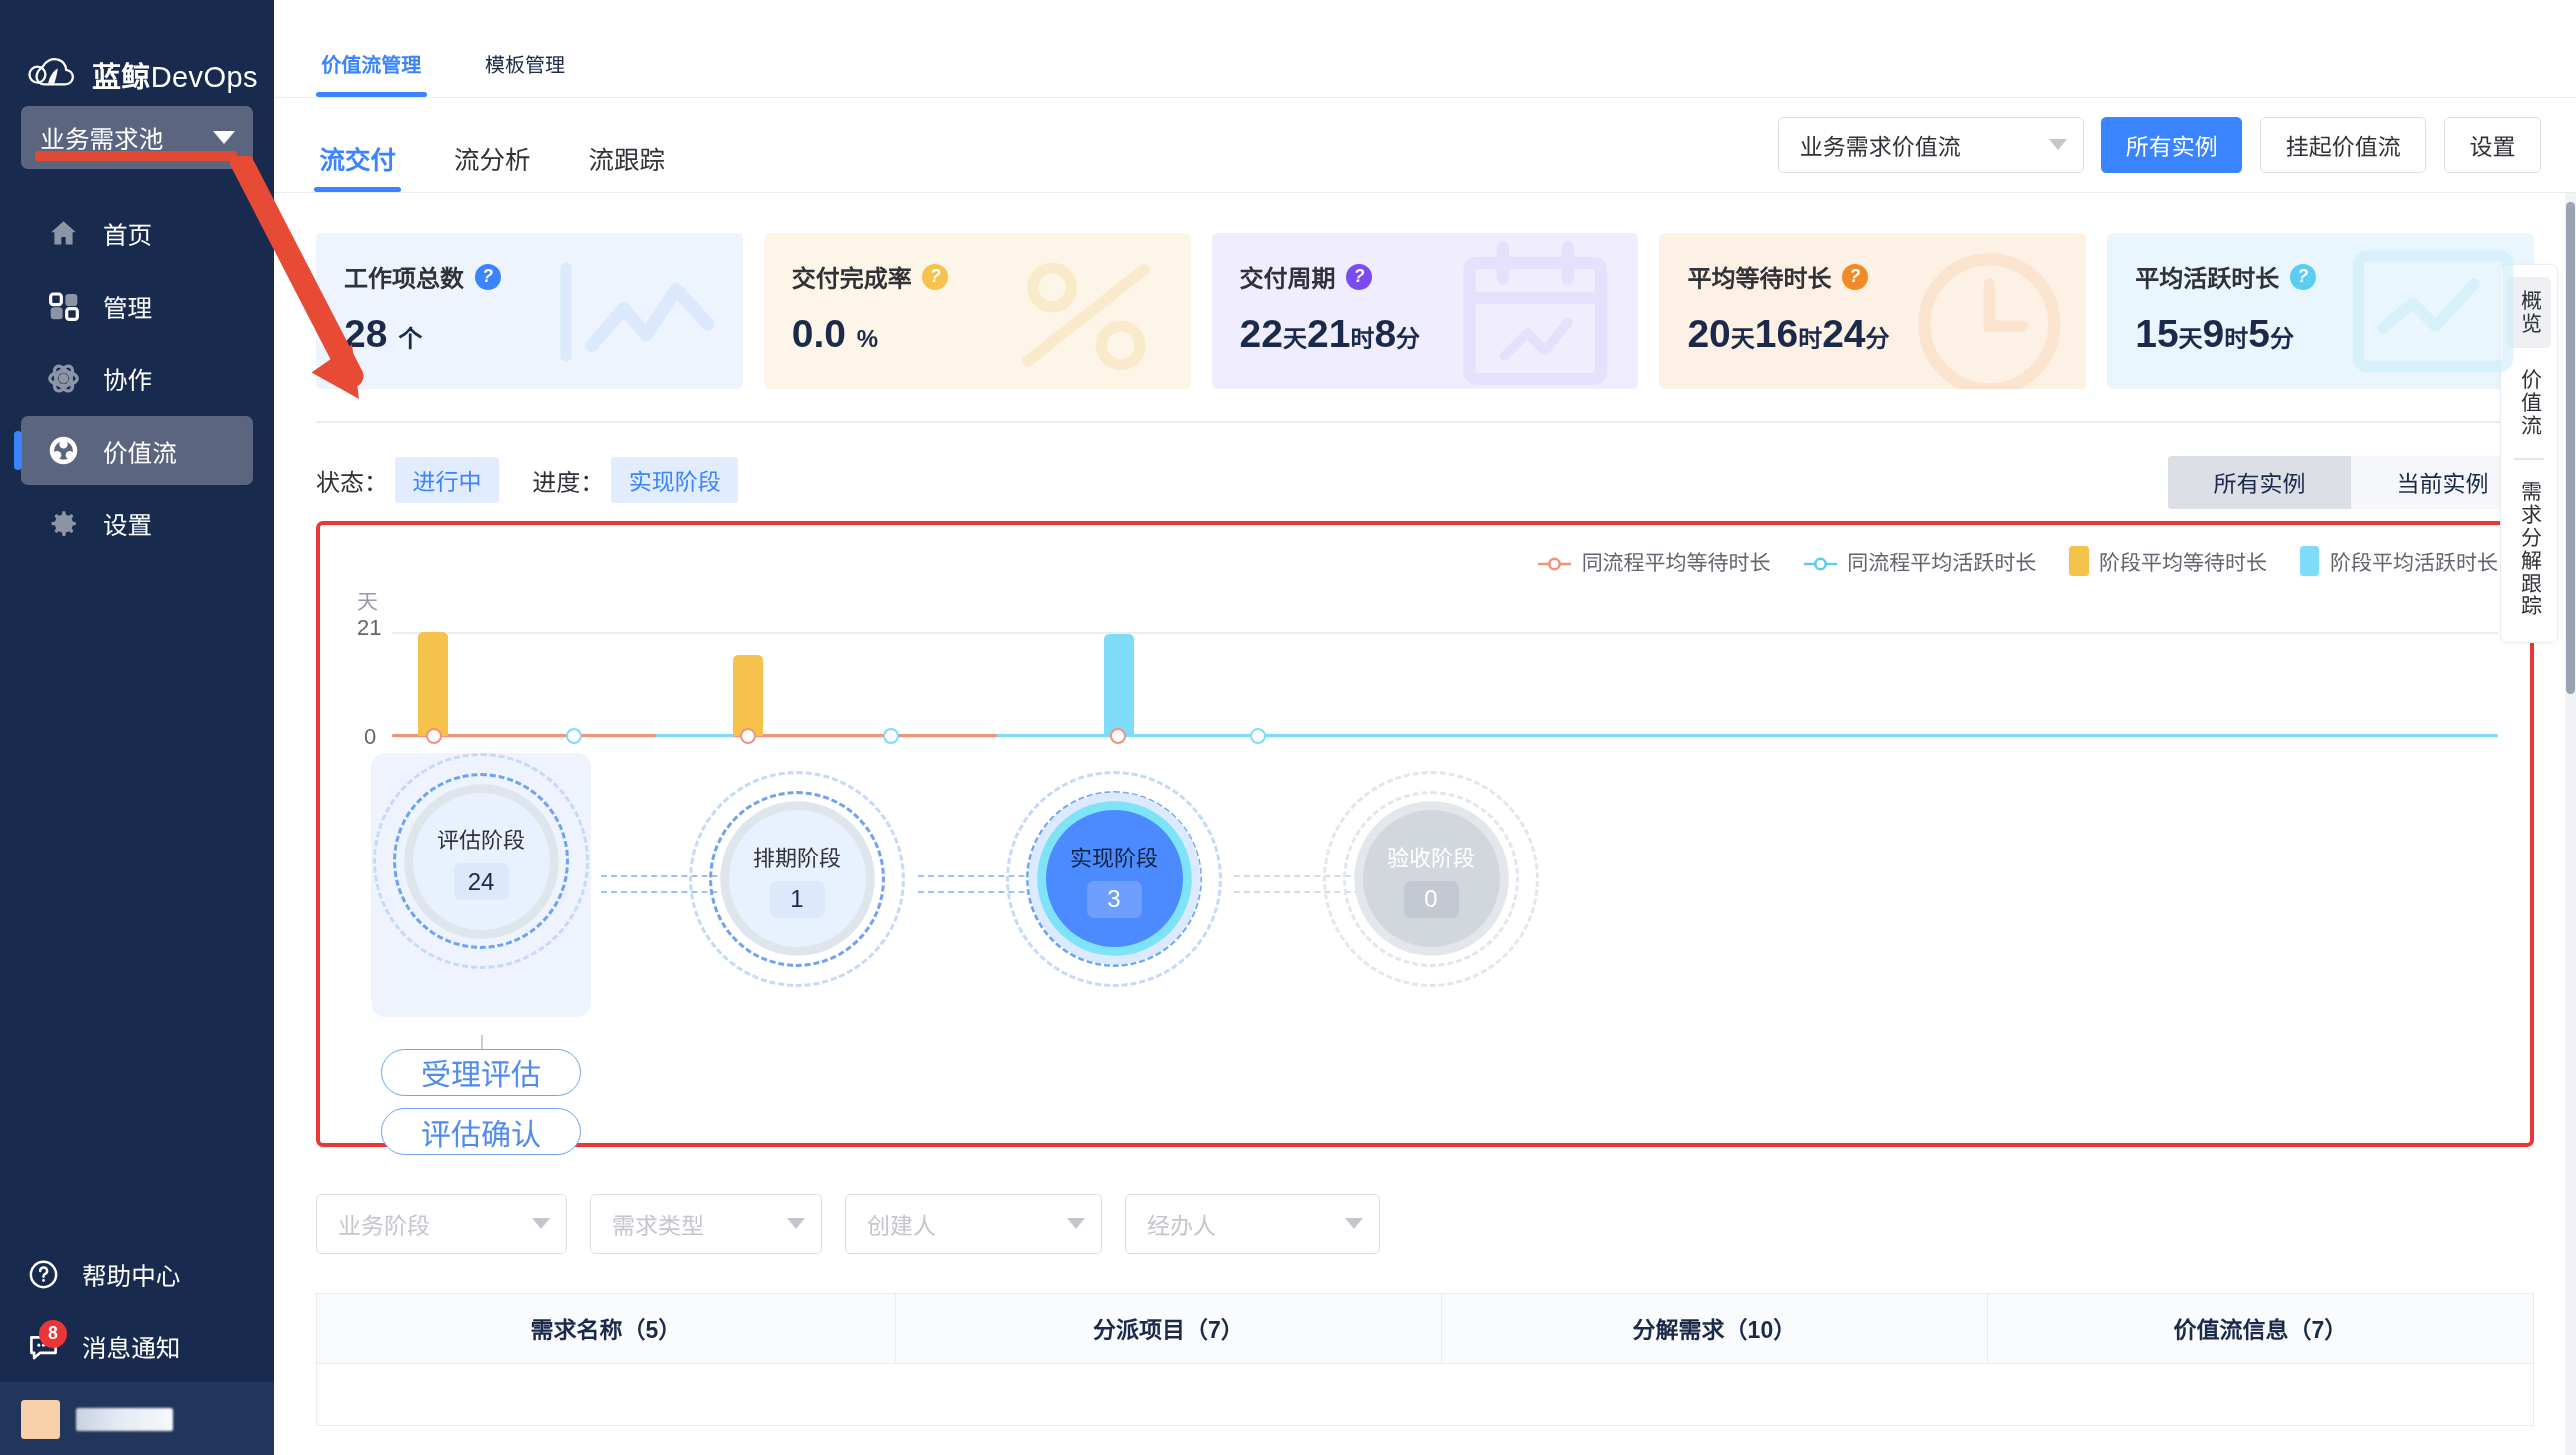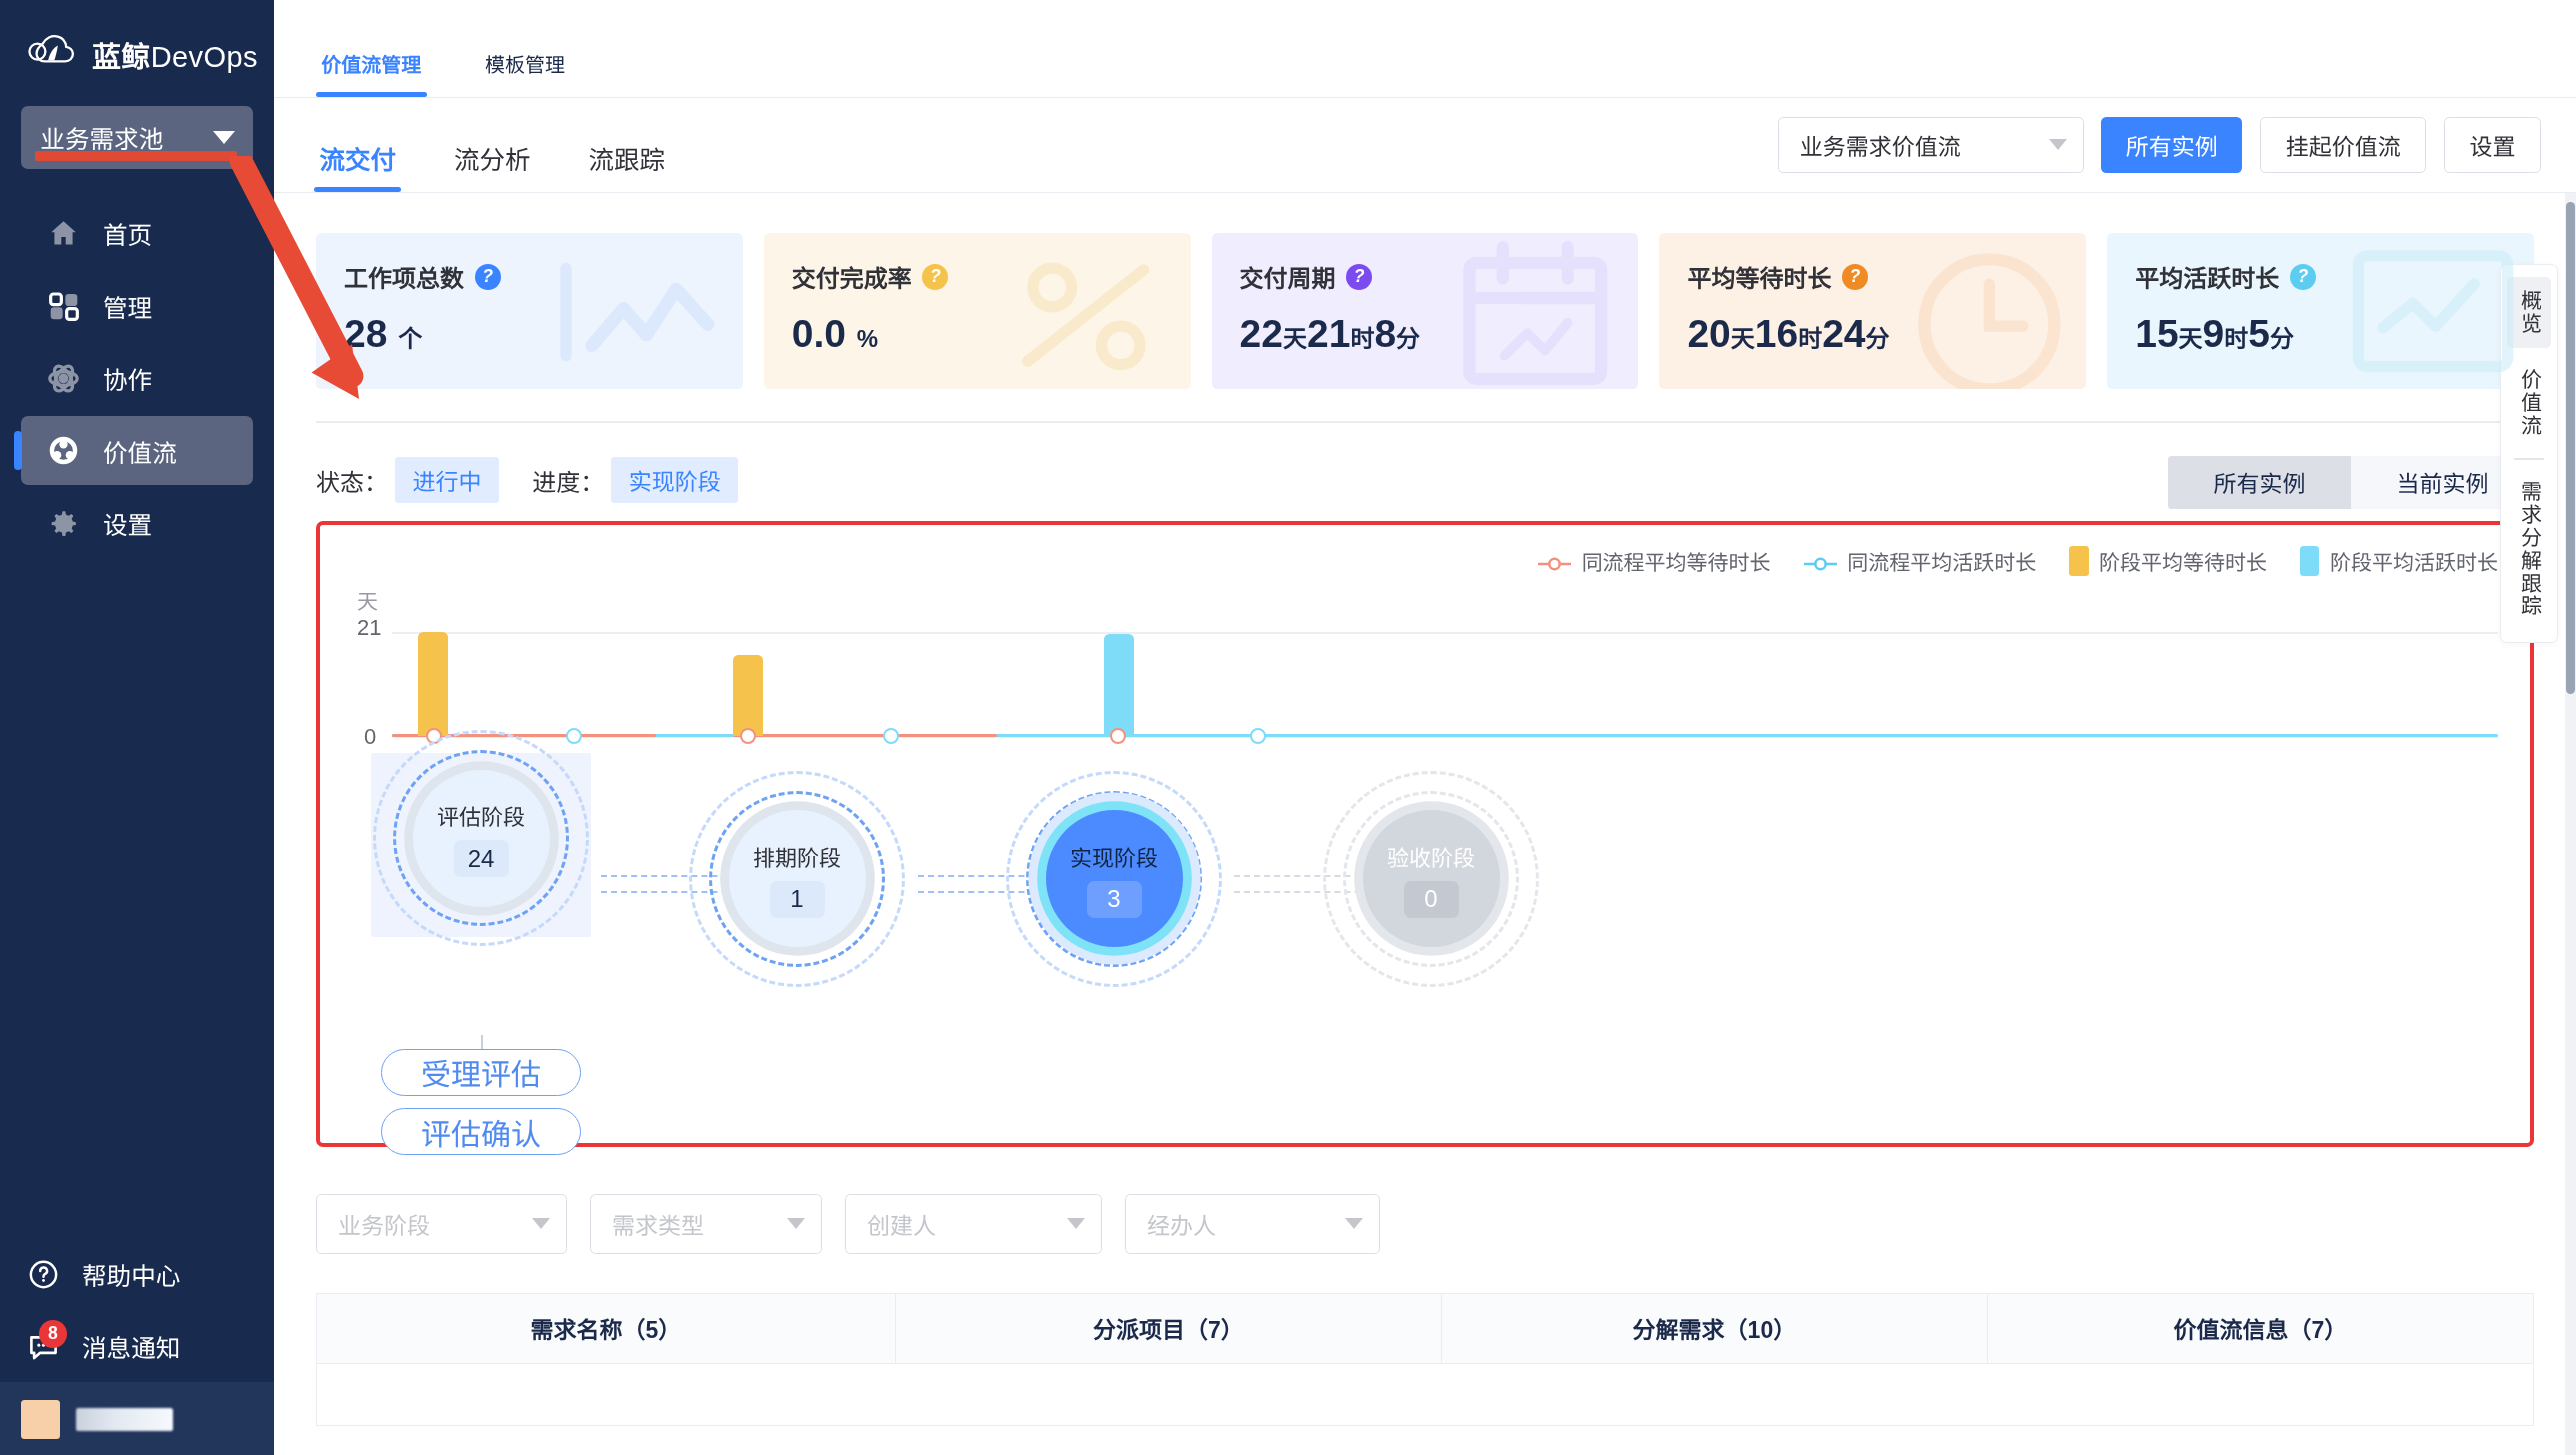--- a/index.html
+++ b/index.html
@@ -10,21 +10,21 @@
     background: #ffffff; overflow: hidden;
   }
   #app { position: relative; width: 2576px; height: 1456px; display: flex; }
 
   
   .sidebar {
     width: 274px; min-width: 274px; height: 1456px;
     background: #182a4d; position: relative;
     display: flex; flex-direction: column;
   }
-  .logo-row { display: flex; align-items: flex-start; gap: 12.3px; padding: 33px 0 0 24.6px; height: 95px; }
+  .logo-row { display: flex; align-items: flex-end; gap: 12.3px; padding: 33px 0 0 24.6px; height: 95px; }
   .logo-mark { width: 55px; height: 39px; flex: none; }
   .logo-text { color: #fff; font-size: 29px; letter-spacing: 0.4px; white-space: nowrap; }
   .logo-text .cn { font-weight: 700; }
   .logo-text .en { font-weight: 400; }
 
   .proj-select {
     margin: 10.6px 21px 0 21px; height: 63px; background: #5b657f;
     border-radius: 7px; display: flex; align-items: center;
     padding: 0 17.6px 0 19.3px; position: relative; cursor: pointer;
   }
@@ -118,21 +118,21 @@
   .grid-top { position: absolute; left: 72px; right: 32px; top: 47px; height: 1.8px; background: #eceef2; }
   .grid-base { position: absolute; left: 72px; right: 32px; top: 151px; height: 1.8px; background: #eceef2; }
   .bar { position: absolute; bottom: 0; border-radius: 5.3px 5.3px 0 0; }
   .line-cyan { position: absolute; left: 72px; right: 32px; top: 149px; height: 3.5px; background: #7edcf8; border-radius: 1.8px; }
   .line-orange { position: absolute; top: 149px; height: 3.5px; background: #f4917d; border-radius: 1.8px; }
   .pt { position: absolute; width: 16px; height: 16px; border-radius: 50%; background: #fff; }
 
   
   .stages { position: absolute; left: 0; right: 0; top: 246px; height: 369px; }
   .stage-col { position: absolute; top: 0; width: 220px; display: flex; flex-direction: column; align-items: center; }
-  .stage-col.hl { background: #eef3fe; border-radius: 2px; padding-bottom: 14px; height: 184px; top: -17.6px; }
+  .stage-col.hl { background: #eef3fe; border-radius: 14px; padding-bottom: 14px; height: 264px; top: -17.6px; }
   .circle-wrap { position: relative; width: 216px; height: 216px; display: flex; align-items: center; justify-content: center; }
   .ring { position: absolute; border-radius: 50%; }
   .ring-out { width: 216px; height: 216px; border: 3.5px dashed #c5d9fb; }
   .ring-mid { width: 176px; height: 176px; border: 3.5px dashed #6ea2f5; }
   .core { width: 137px; height: 137px; border-radius: 50%; display: flex; flex-direction: column; align-items: center; justify-content: center; gap: 8.8px; position: relative; z-index: 3; }
   .core.idle { background: #e8f1fe; box-shadow: 0 0 0 8.8px #dfe5ec; }
   .core.active { background: #4c8aff; box-shadow: 0 0 0 8.8px #7ee3f7, 0 0 0 17.6px #dbeafe; }
   .core.done { background: #d2d6dd; box-shadow: 0 0 0 8.8px #e3e6eb; }
   .core-name { font-size: 22px; font-weight: 400; white-space: nowrap; }
   .core.idle .core-name { color: #313238; }

